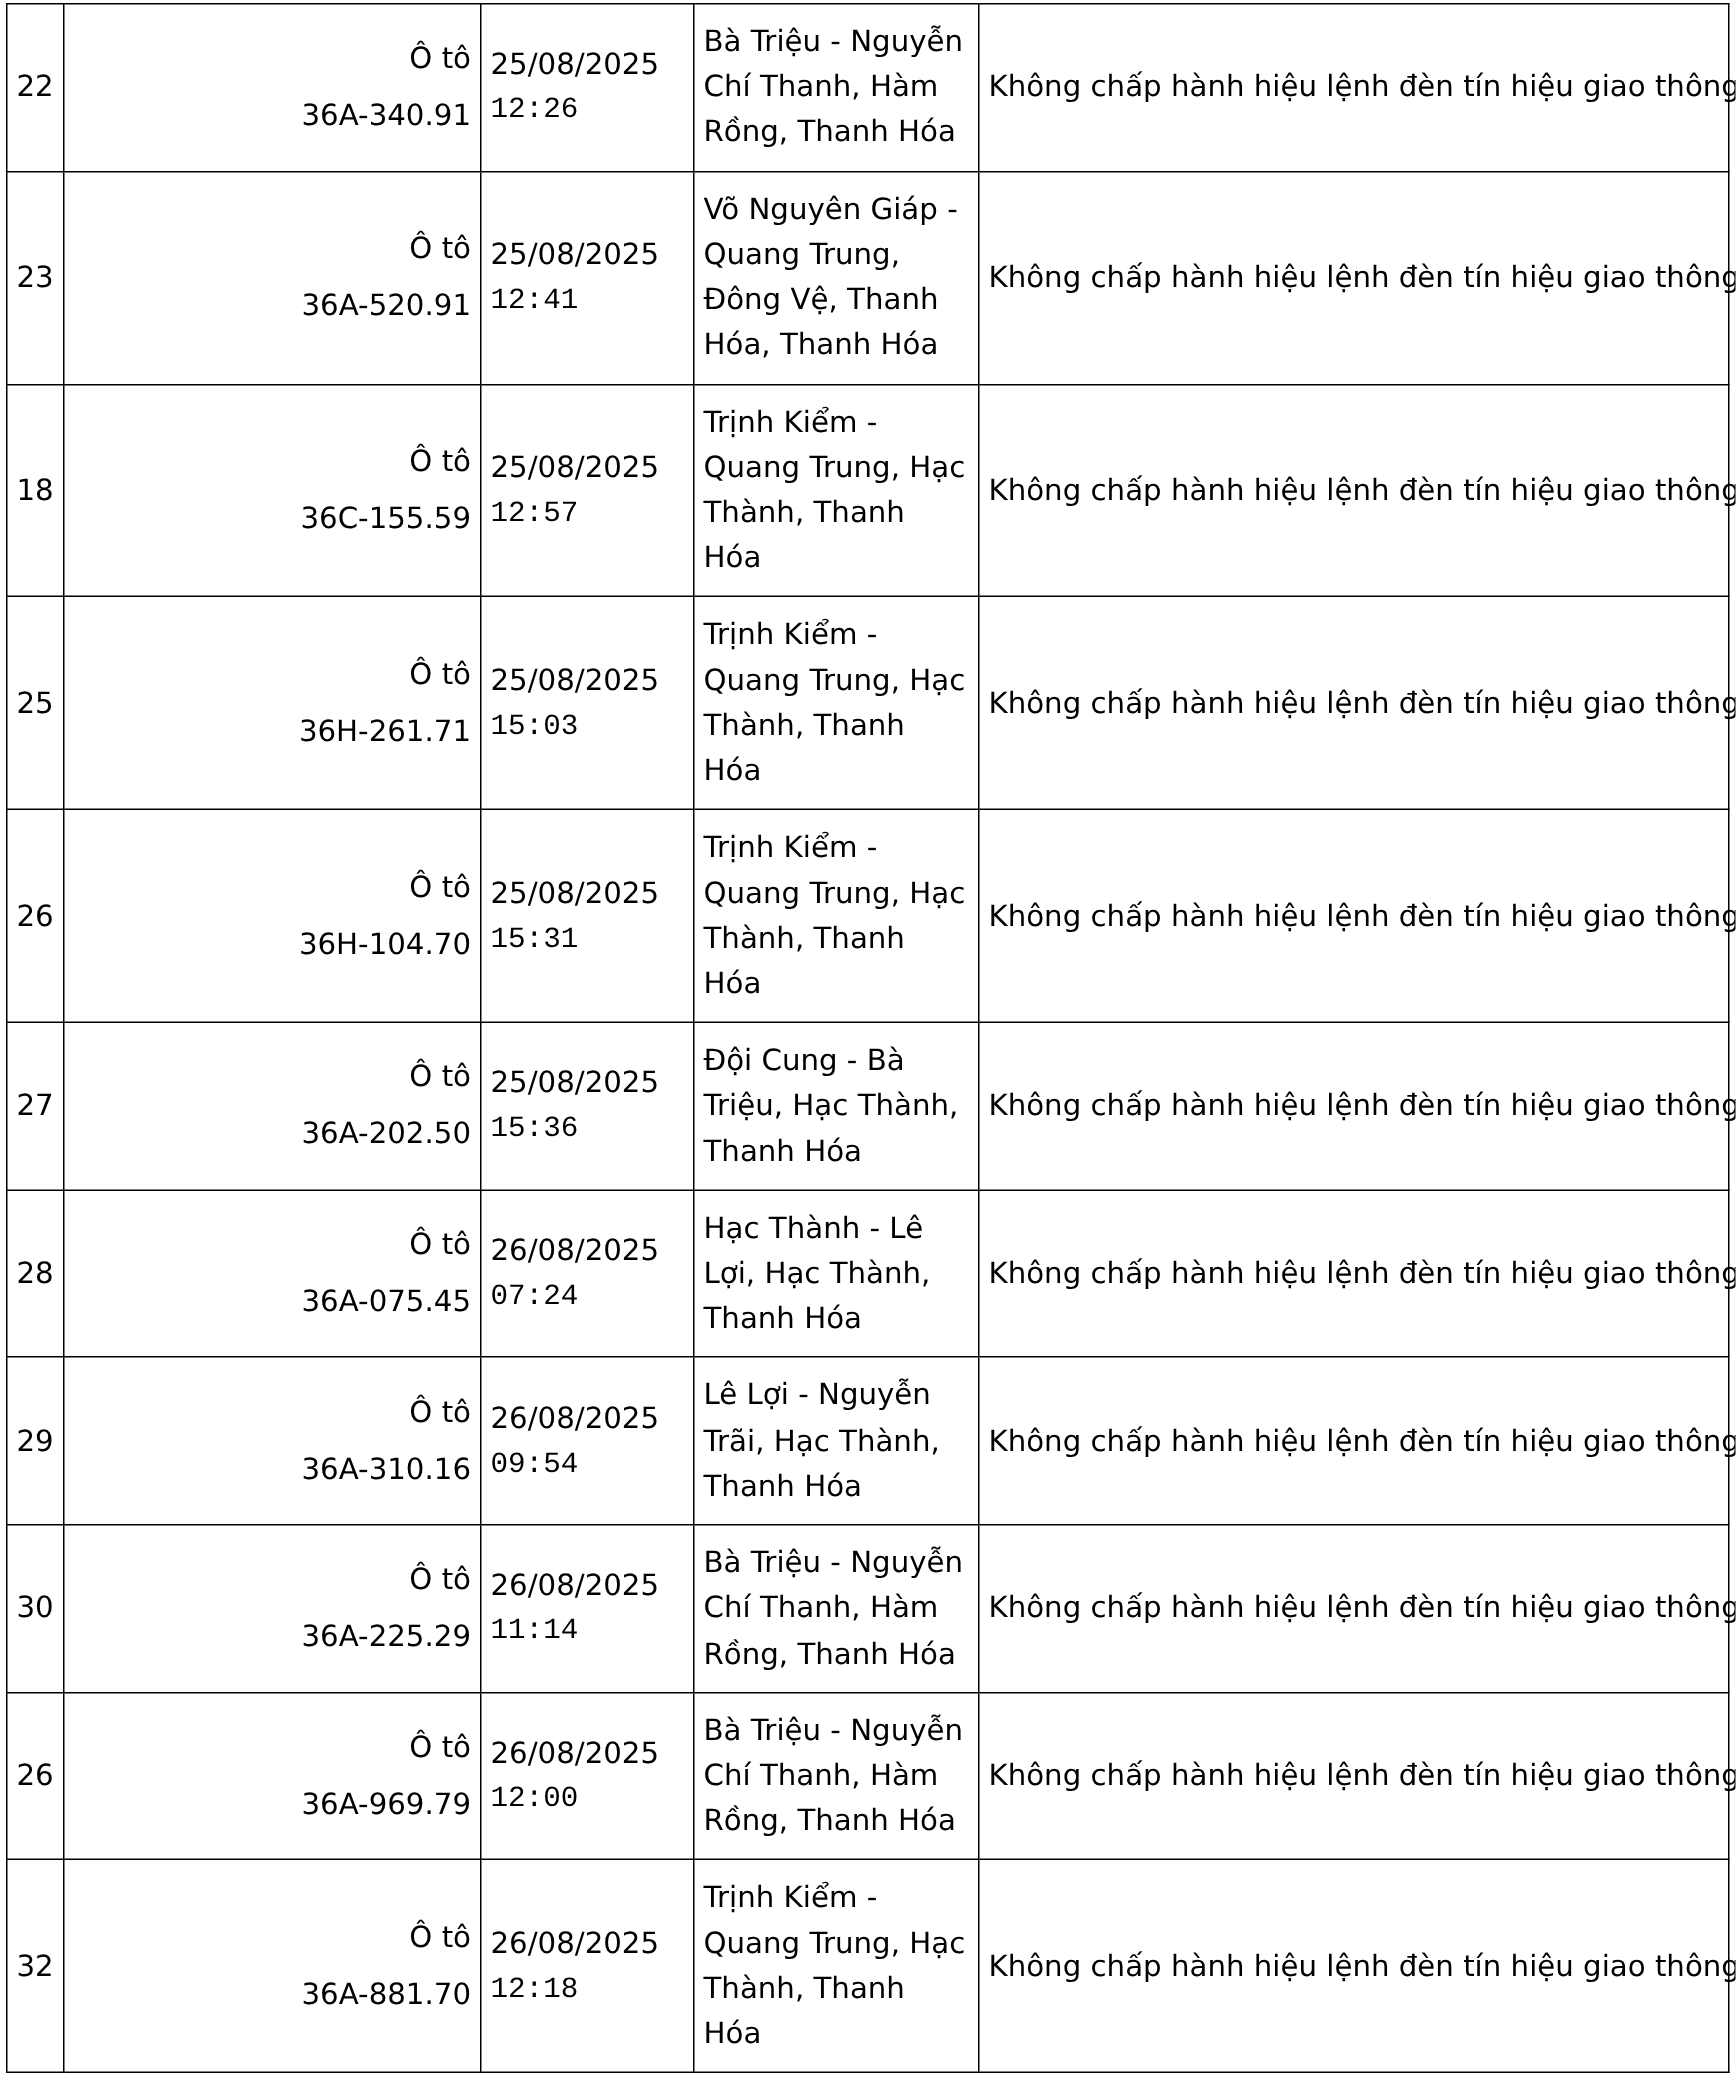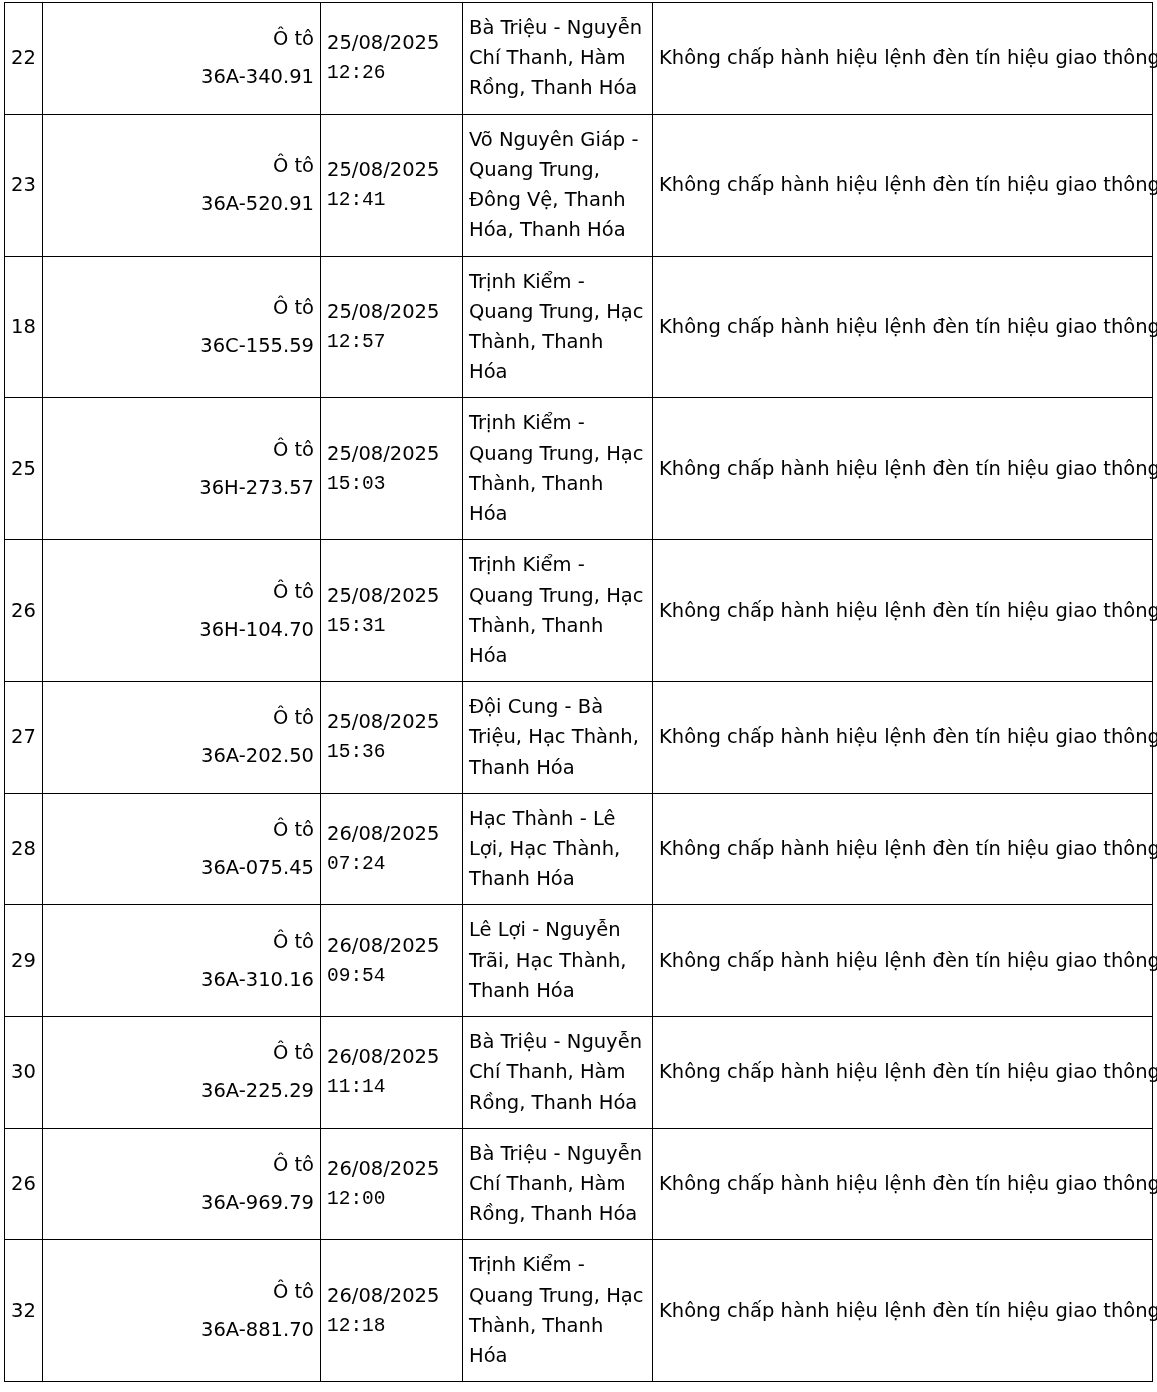--- a/index.html
+++ b/index.html
@@ -124,21 +124,21 @@
             <span class="date">25/08/2025</span>
             <span class="hour">12:57</span>
           </td>
           <td class="place">Trịnh Kiểm - Quang Trung, Hạc Thành, Thanh Hóa</td>
           <td class="behavior">Không chấp hành hiệu lệnh đèn tín hiệu giao thông</td>
         </tr>
         <tr>
           <td class="stt">25</td>
           <td class="type">
             <span class="vehicle">Ô tô</span>
-            <span class="plate">36H-273.57</span>
+            <span class="plate">36H-261.71</span>
           </td>
           <td class="time">
             <span class="date">25/08/2025</span>
             <span class="hour">15:03</span>
           </td>
           <td class="place">Trịnh Kiểm - Quang Trung, Hạc Thành, Thanh Hóa</td>
           <td class="behavior">Không chấp hành hiệu lệnh đèn tín hiệu giao thông</td>
         </tr>
         <tr>
           <td class="stt">26</td>

